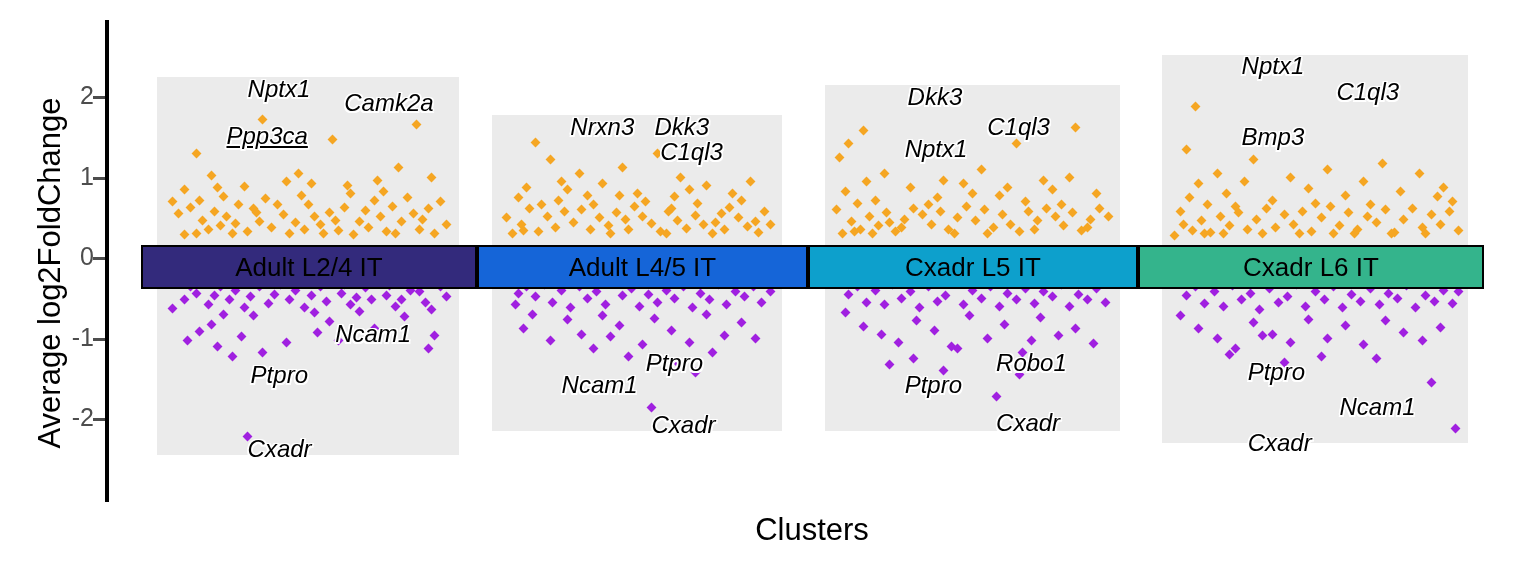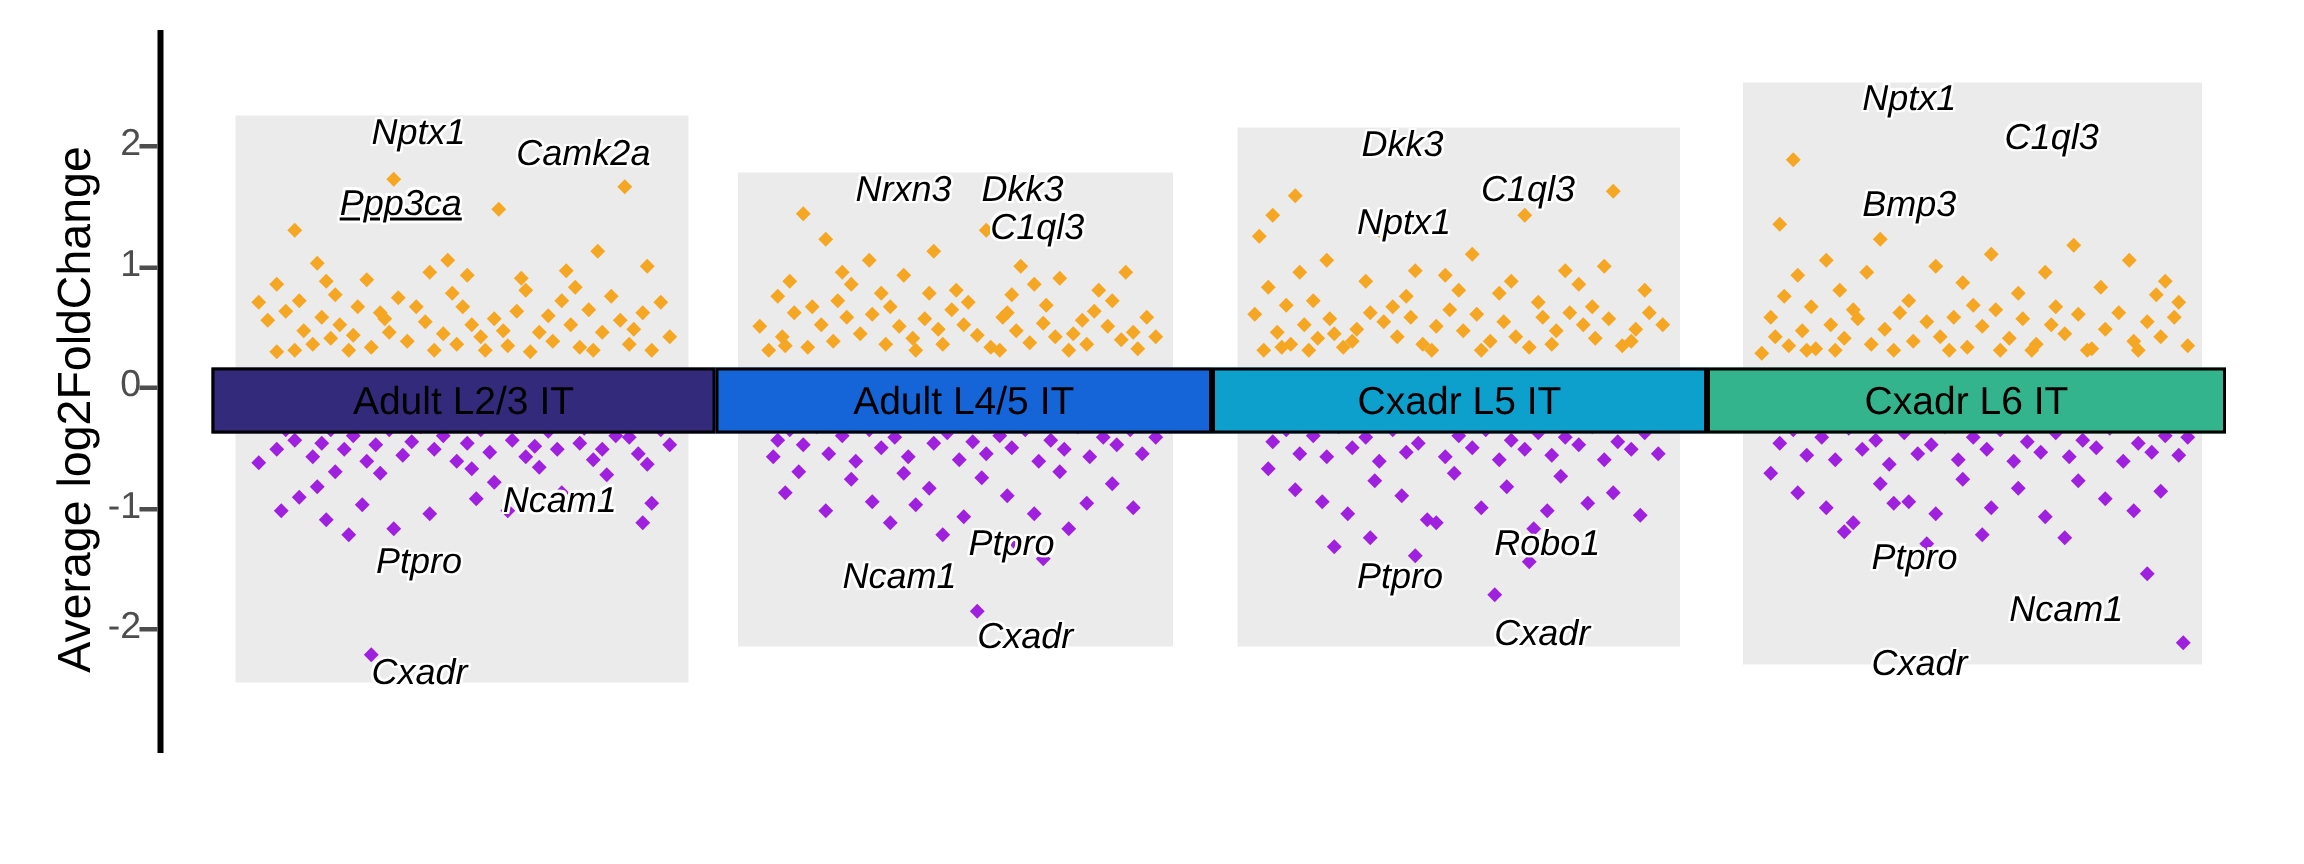--- a/index.html
+++ b/index.html
@@ -655,27 +655,28 @@
       <div class="gene-label" style="left: 1241.56px; top: 52.41px;">Nptx1</div>
       <div class="gene-label" style="left: 1336.42px; top: 78.17px;">C1ql3</div>
       <div class="gene-label" style="left: 1241.56px; top: 123.25px;">Bmp3</div>
       <div class="gene-label" style="left: 1247.68px; top: 358.31px;">Ptpro</div>
       <div class="gene-label" style="left: 1339.48px; top: 392.925px;">Ncam1</div>
       <div class="gene-label" style="left: 1247.68px; top: 429.15px;">Cxadr</div>
     </div>
 
   <div id="cluster-bands">
       <div class="cluster-band" style="left: 141px; width: 336px; background: rgb(51, 42, 124);">
-        <span class="cluster-band-text">Adult L2/3 IT</span>
+        <span class="cluster-band-text">Adult L2/4 IT</span>
       </div>
       <div class="cluster-band" style="left: 477px; width: 331px; background: rgb(21, 101, 216);">
         <span class="cluster-band-text">Adult L4/5 IT</span>
       </div>
       <div class="cluster-band" style="left: 808px; width: 330px; background: rgb(13, 160, 204);">
         <span class="cluster-band-text">Cxadr L5 IT</span>
       </div>
       <div class="cluster-band" style="left: 1138px; width: 346px; background: rgb(52, 180, 140);">
         <span class="cluster-band-text">Cxadr L6 IT</span>
       </div>
     </div>
 
+  <div id="x-axis-title">Clusters</div>
 
 </div>
 
 </body></html>

